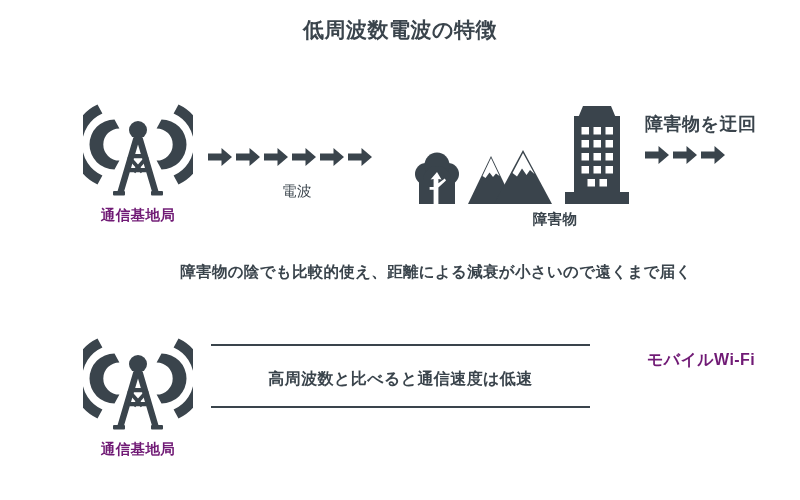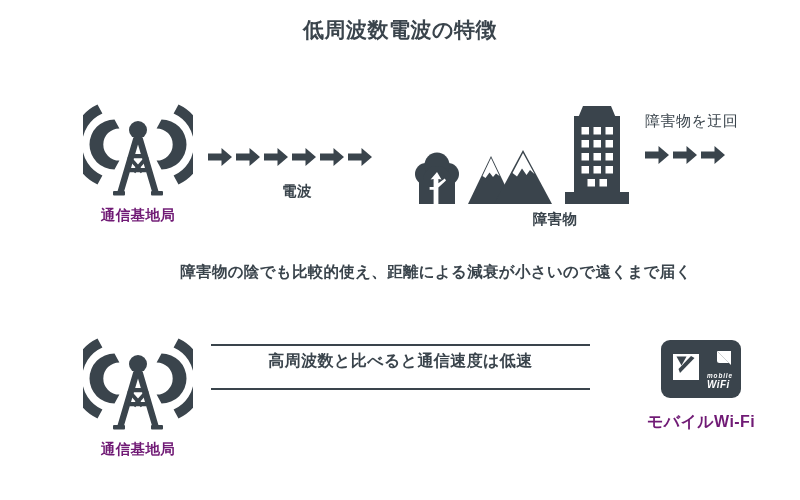--- a/index.html
+++ b/index.html
@@ -67,31 +67,31 @@
   #arrows-main { left: 208px; top: 148px; }
   #arrows-bypass { left: 645px; top: 146px; }
 
   .label-denpa {
     position: absolute;
     left: 208px;
     top: 182px;
     width: 178px;
     text-align: center;
     font-size: 14.5px;
-    font-weight: bold;
+    font-weight: normal;
     letter-spacing: 0.4px;
     color: #3a444c;
   }
 
   .label-bypass {
     position: absolute;
     left: 638px;
     top: 112px;
-    font-size: 15px;
-    font-weight: normal;
+    font-size: 18px;
+    font-weight: bold;
     letter-spacing: 0.5px;
     color: #3a444c;
     white-space: nowrap;
     padding-left: 7px;
   }
 
   
   #obstacles {
     position: absolute;
     left: 410px;
@@ -141,21 +141,21 @@
     height: 2px;
     background: #3a444c;
     width: 100%;
   }
   .band-text {
     text-align: center;
     font-size: 16px;
     font-weight: bold;
     letter-spacing: 0.4px;
     color: #3a444c;
-    padding: 5px 0 16px;
+    padding: 23px 0 16px;
   }
 
   
   #mobile-wifi {
     position: absolute;
     left: 612px;
     top: 340px;
     width: 178px;
     text-align: center;
   }
@@ -311,31 +311,16 @@
     <div class="icon-caption">通信基地局</div>
   </div>
 
   <div class="speed-band">
     <div class="band-rule"></div>
     <div class="band-text">高周波数と比べると通信速度は低速</div>
     <div class="band-rule"></div>
   </div>
 
   <div id="mobile-wifi">
-    <span class="wifi-device-wrap">
-      <svg width="80" height="58" viewBox="0 0 80 58" aria-hidden="true">
-        <rect x="0" y="0" width="80" height="58" rx="9" fill="#3a444c"></rect>
-
-        <path fill="#ffffff" d="M12 14 h26 v26 h-26 z"></path>
-        <path fill="#3a444c" d="M15.5 16.5 L25.5 16.5 L20.5 25.5 Z"></path>
-        <path fill="#3a444c" d="M30 16 L33.5 18 L19 33 L17.5 29 Z"></path>
-
-        <path fill="#ffffff" d="M56 11 h14 v14 l-4.5 -4.5 -9.5 -9.5 z"></path>
-        <path fill="#ffffff" d="M56 11 L68 23 L58.5 23 A 2.5 2.5 0 0 1 56 20.5 Z"></path>
-
-        <text x="46" y="38" font-family="'Liberation Sans', sans-serif" font-size="6.4" font-weight="bold" font-style="italic" letter-spacing="0.9" fill="#ffffff">mobile</text>
-        <text x="46" y="48" font-family="'Liberation Sans', sans-serif" font-size="10" font-weight="bold" font-style="italic" letter-spacing="0.4" fill="#ffffff">WiFi</text>
-      </svg>
-    </span>
     <div class="icon-caption">モバイルWi-Fi</div>
   </div>
 
 </div>
 
 </body></html>

